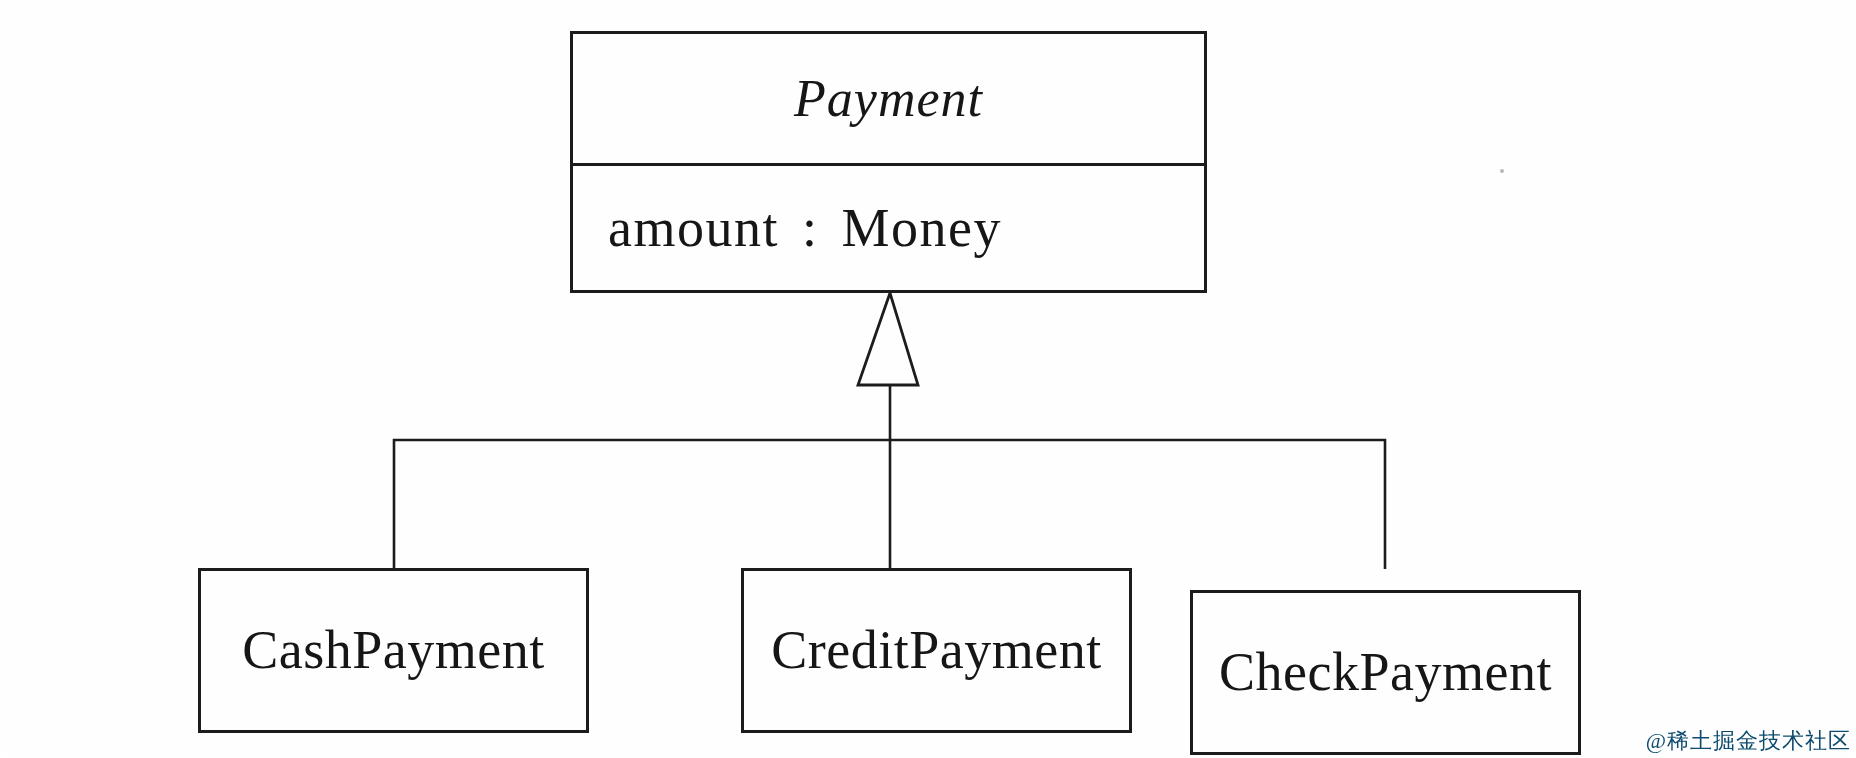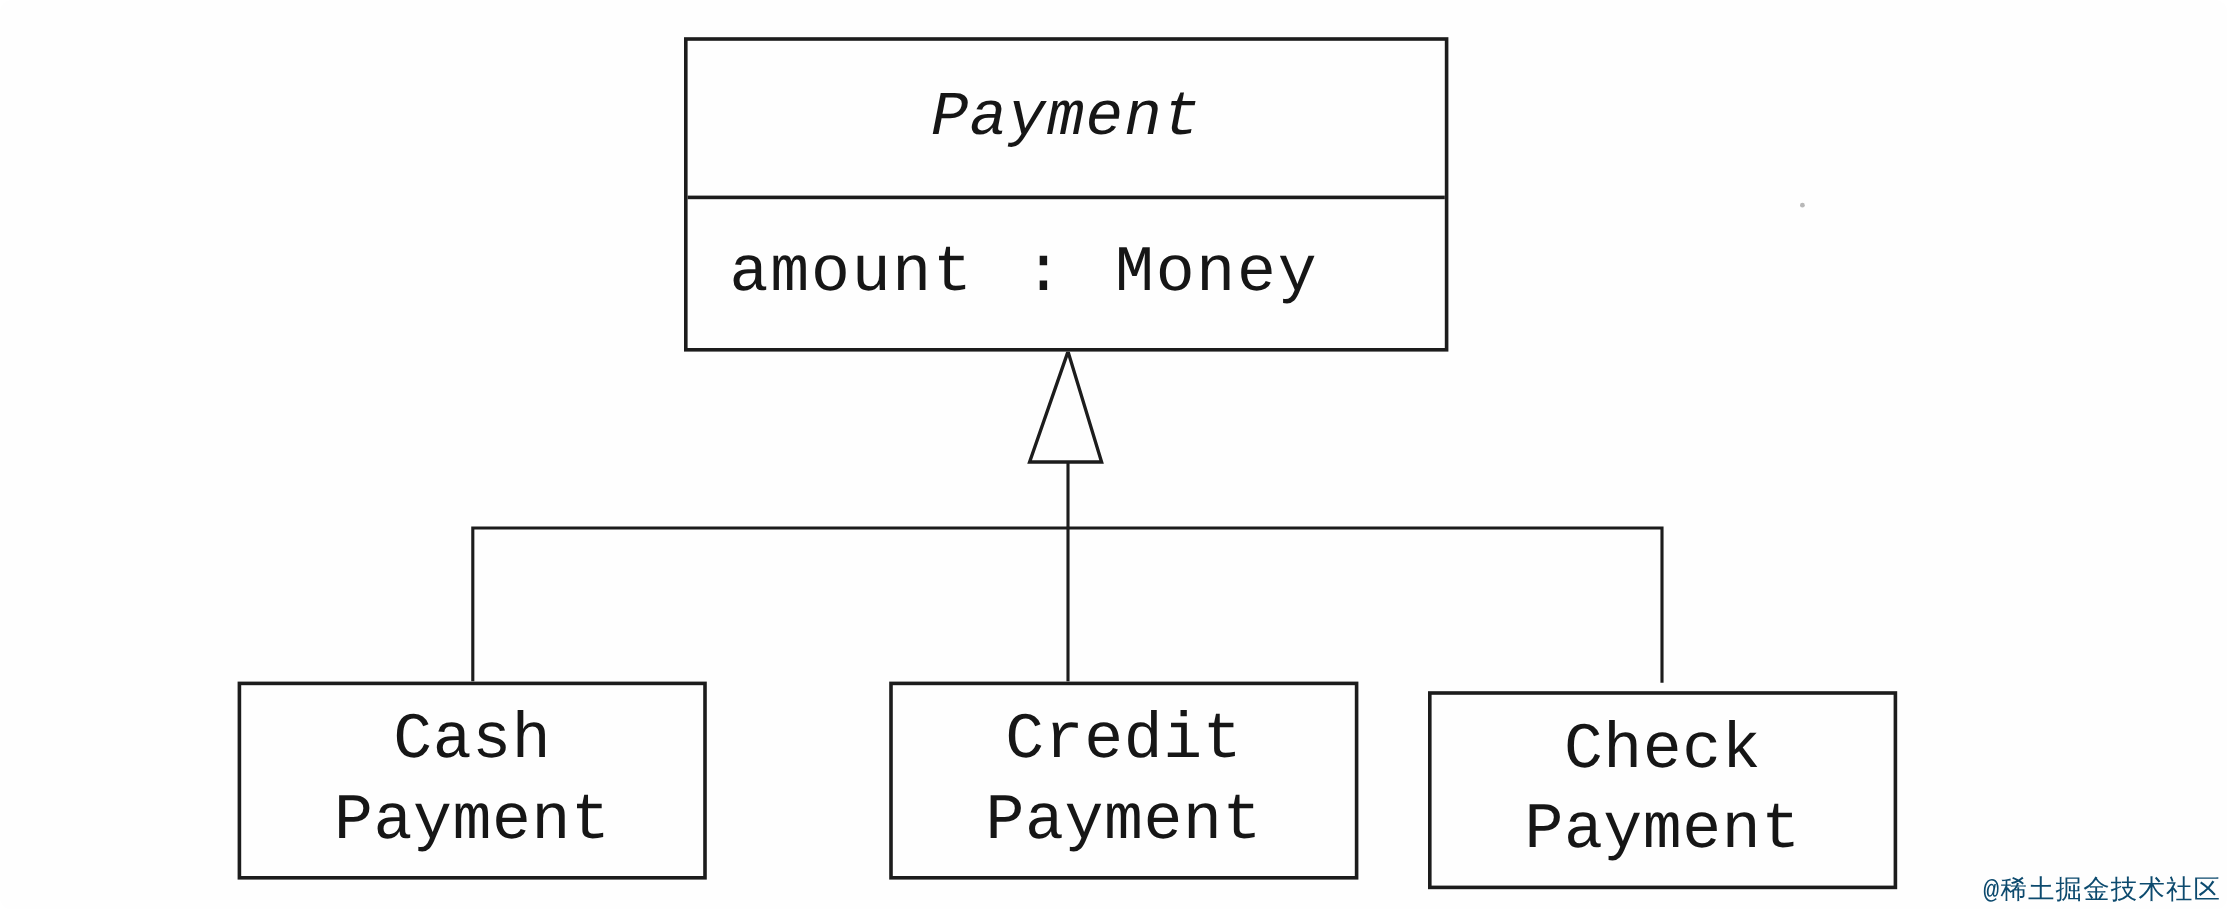--- a/index.html
+++ b/index.html
@@ -6,21 +6,21 @@
     margin: 0;
     padding: 0;
     background: #ffffff;
   }
   .stage {
     position: relative;
     width: 1856px;
     height: 758px;
     background: #fefefe;
     overflow: hidden;
-    font-family: Liberation Mono, monospace;
+    font-family: Liberation Serif, serif;
     color: #161616;
     border-radius: 10px;
   }
   .connectors {
     position: absolute;
     left: 0;
     top: 0;
     width: 1856px;
     height: 758px;
   }
@@ -70,31 +70,31 @@
   .class-attr {
     font-size: 54px;
     letter-spacing: 1.5px;
     word-spacing: 8px;
     white-space: nowrap;
   }
   .child-box {
     width: 391px;
     height: 165px;
     display: flex;
-    flex-direction: column;
+    flex-direction: row;
     align-items: center;
     justify-content: center;
     text-align: left;
     font-size: 54px;
     line-height: 67px;
     letter-spacing: 0.5px;
   }
   .box-cash   { left: 198px;  top: 568px; }
   .box-credit { left: 693px;  top: 568px; margin-left: 48px; }
-  .box-check  { left: 1190px; top: 576px; }
+  .box-check  { left: 1190px; top: 590px; }
   .speck {
     position: absolute;
     left: 1500px;
     top: 169px;
     width: 4px;
     height: 4px;
     border-radius: 50%;
     background: #b8b8b8;
   }
   .watermark {

